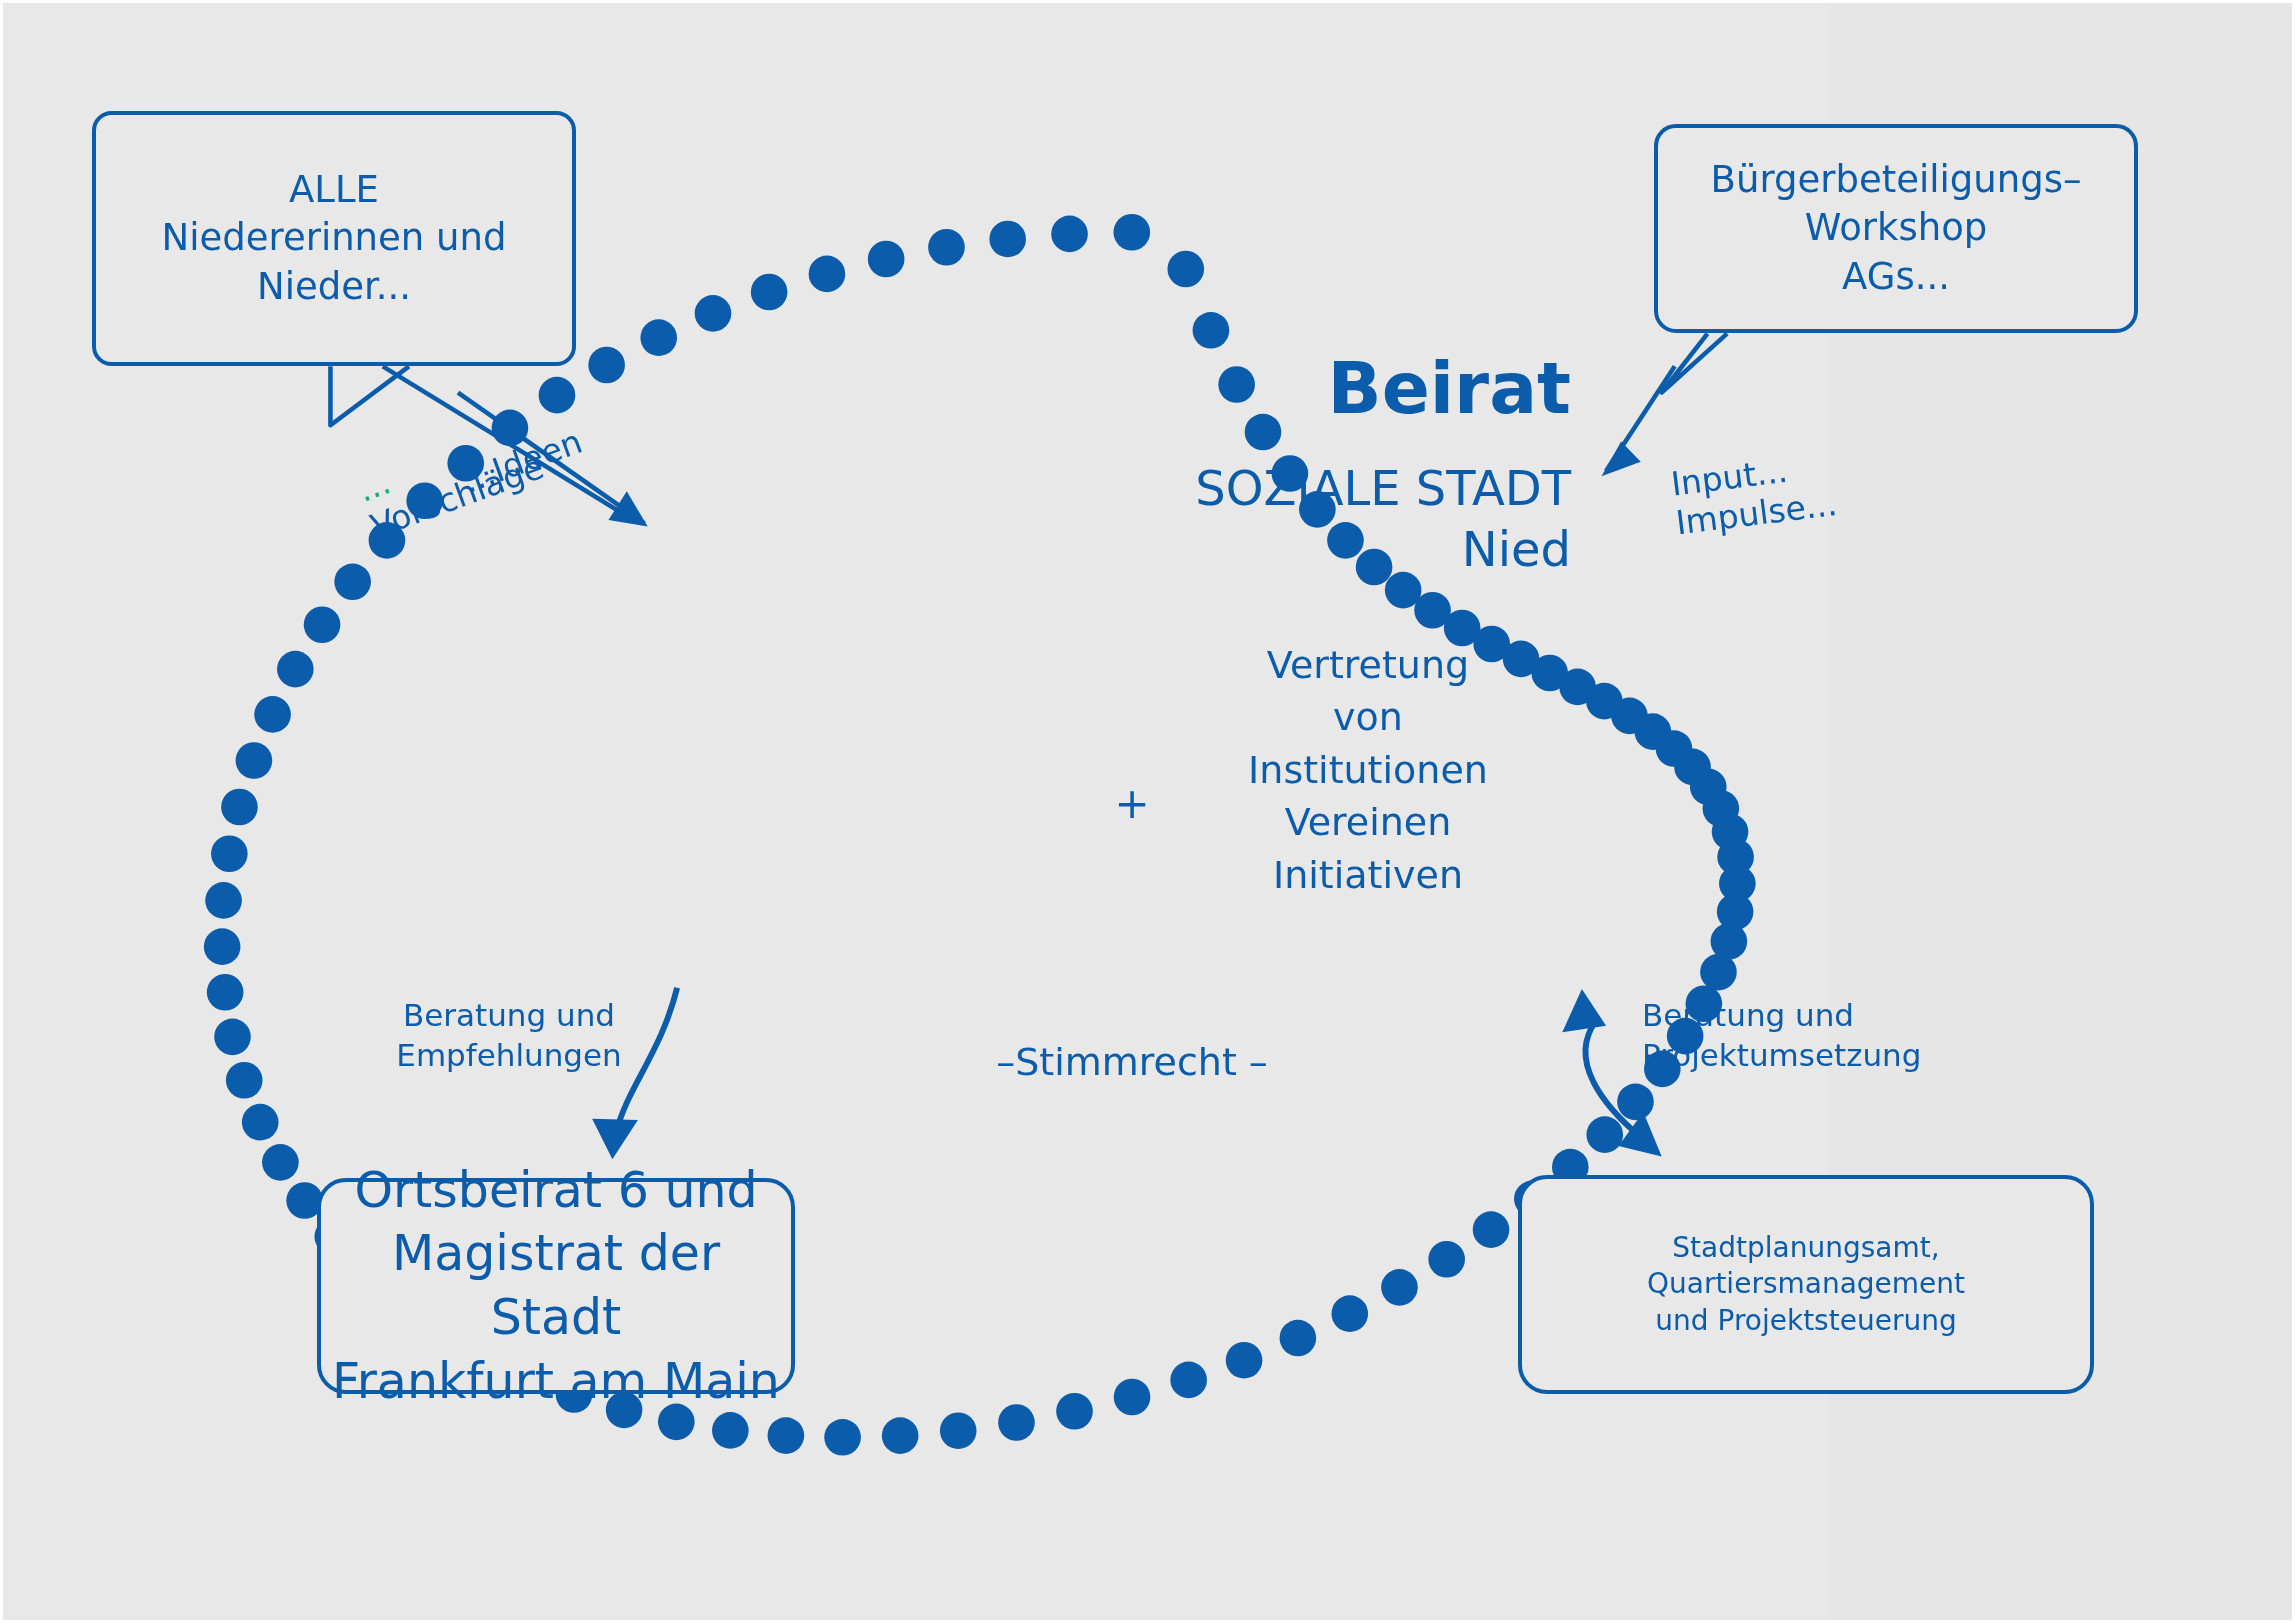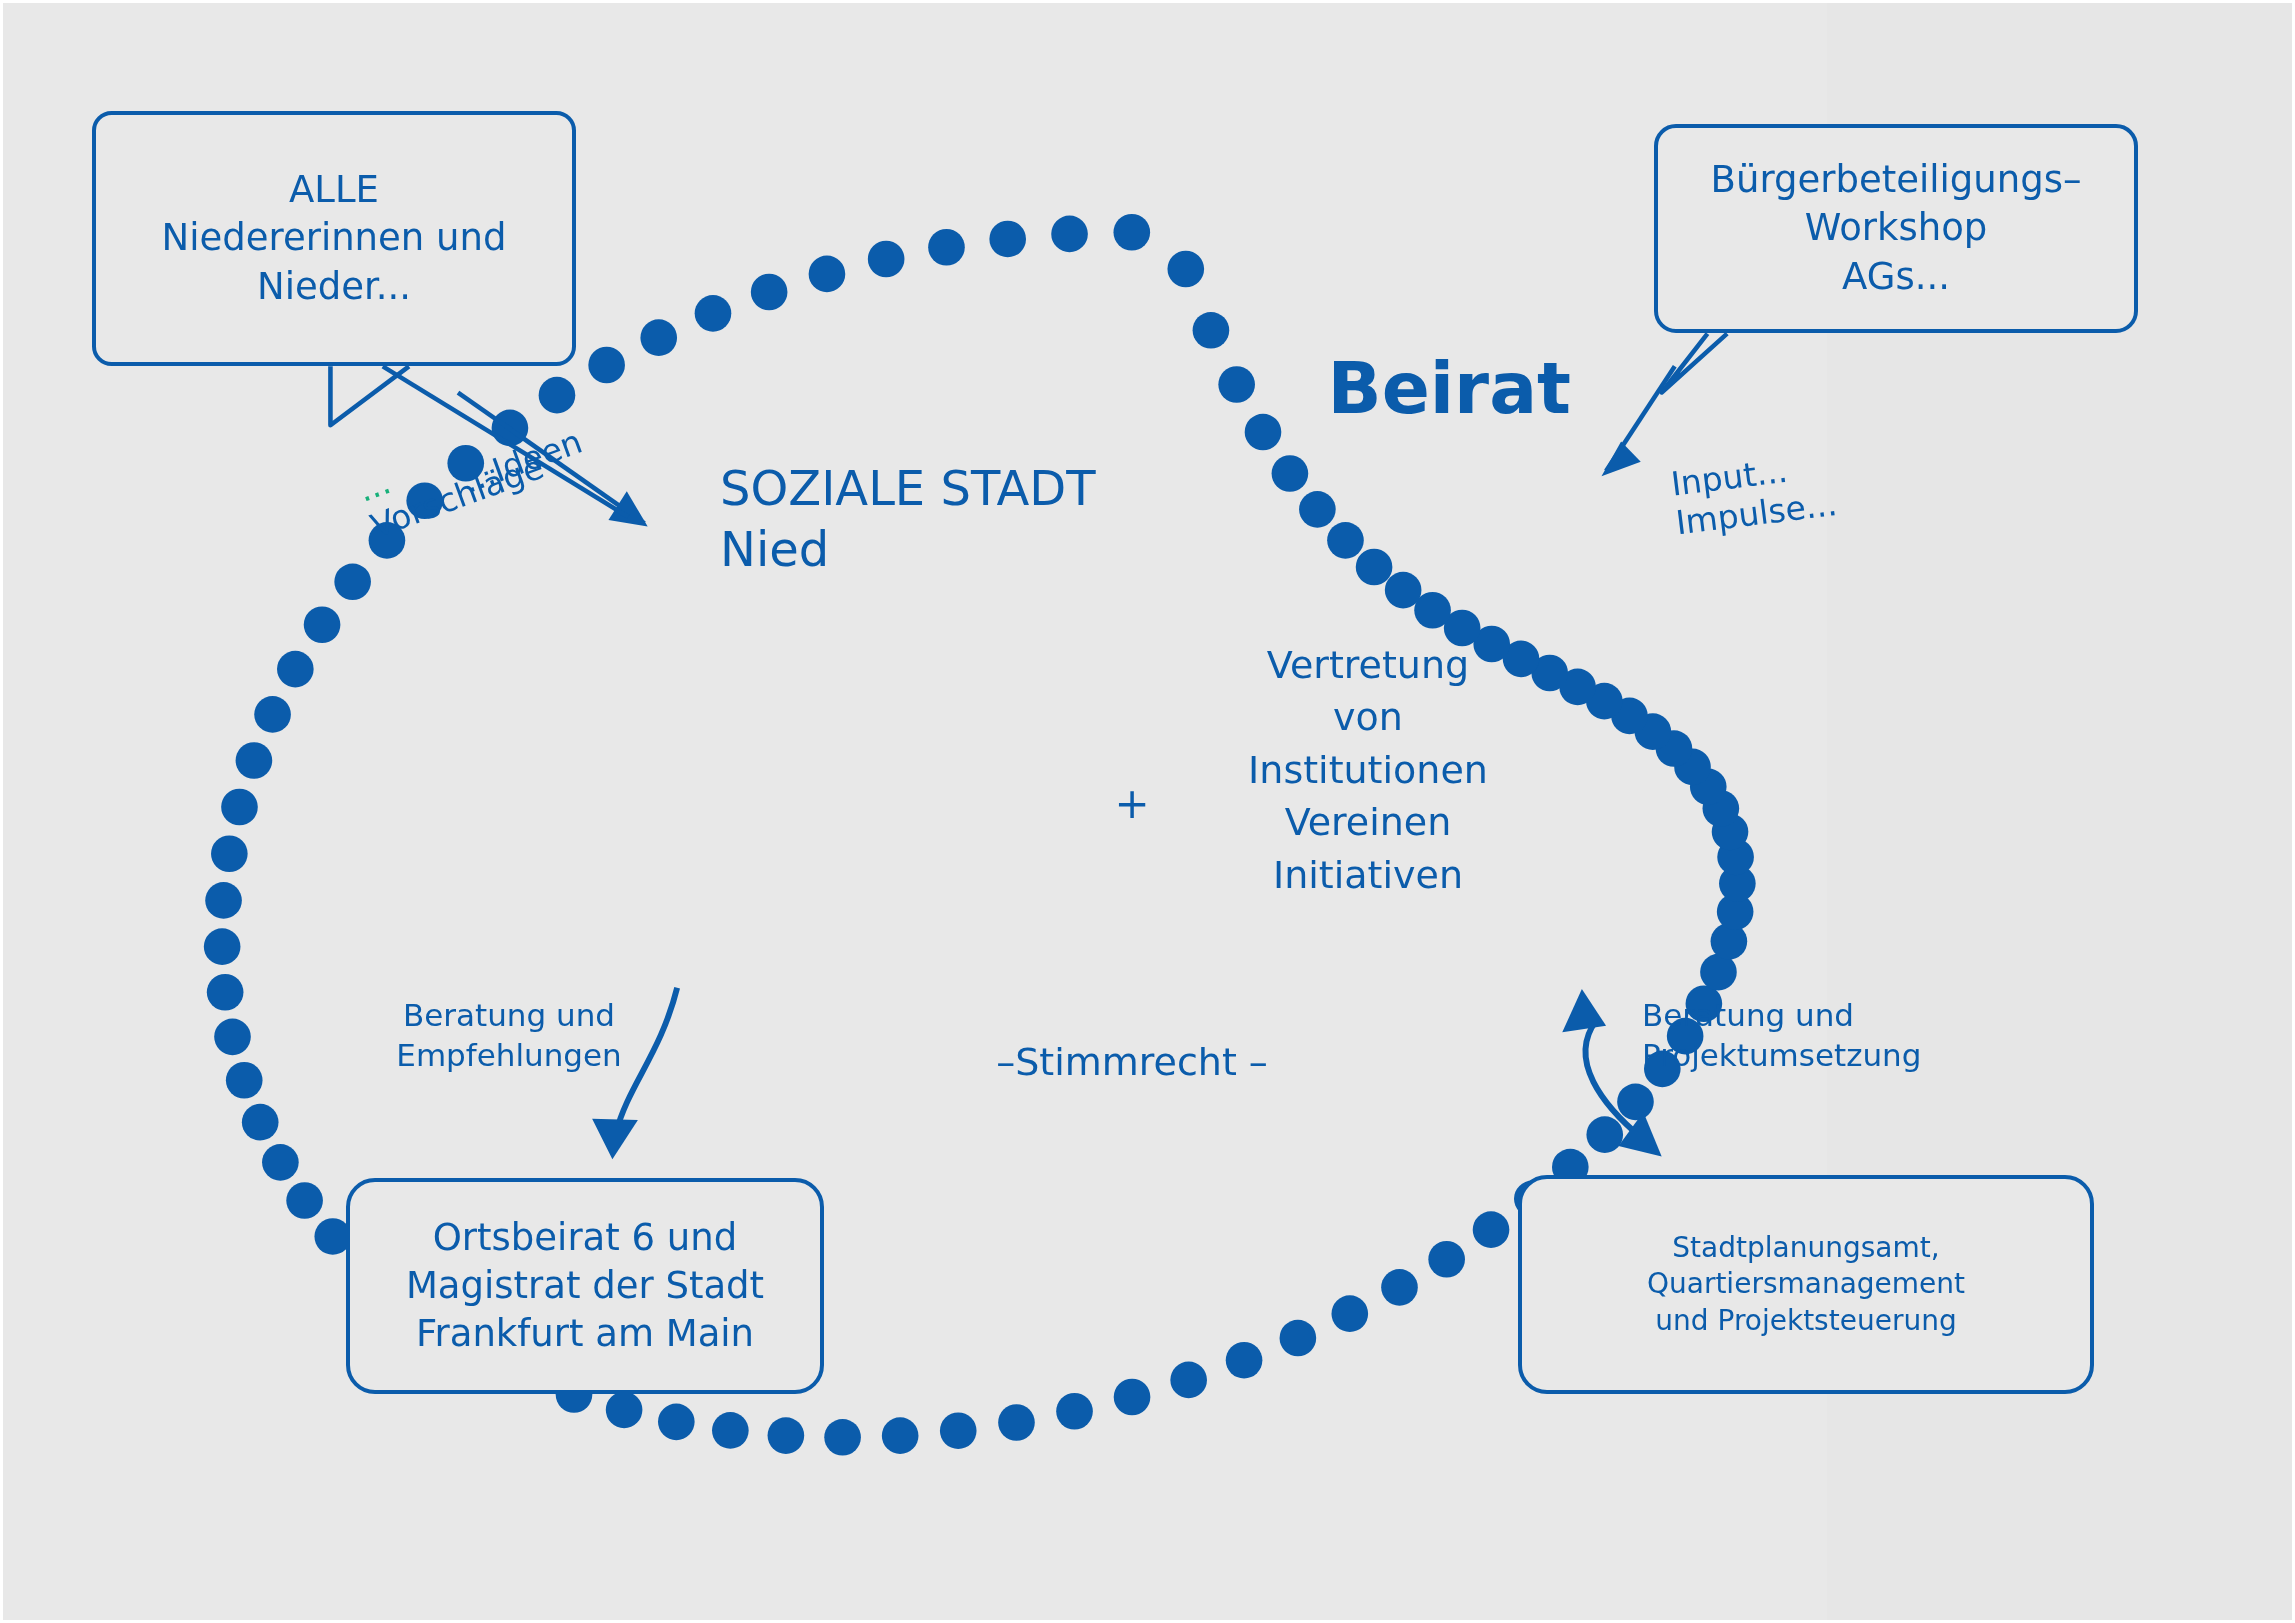--- a/index.html
+++ b/index.html
@@ -58,24 +58,24 @@
     left: 92px; top: 111px;
     width: 484px; height: 255px;
     border-radius: 19.6px;
   }
   .callout-tr {
     left: 1654px; top: 124px;
     width: 484px; height: 209px;
     border-radius: 22px;
   }
   .callout-bl {
-    left: 346px; top: 1178px;
+    left: 317px; top: 1178px;
     width: 478px; height: 216px;
     border-radius: 29px;
-    font-size: 37px;
+    font-size: 49px;
   }
   .callout-br {
     left: 1518px; top: 1175px;
     width: 576px; height: 219px;
     border-radius: 29px;
     font-size: 28px;
   }
   .center-title {
     position: absolute;
     left: 720px;
@@ -85,21 +85,21 @@
     color: #0b5cab;
     font-size: 71px;
     font-weight: bold;
     letter-spacing: 0px;
   }
   .center-sub {
     position: absolute;
     left: 720px;
     top: 458px;
     width: 851px;
-    text-align: left;
+    text-align: right;
     color: #0b5cab;
     font-size: 48px;
     line-height: 1.28;
     white-space: pre-line;
   }
   .col-left {
     position: absolute;
     left: 707px;
     top: 661px;
     width: 380px;

